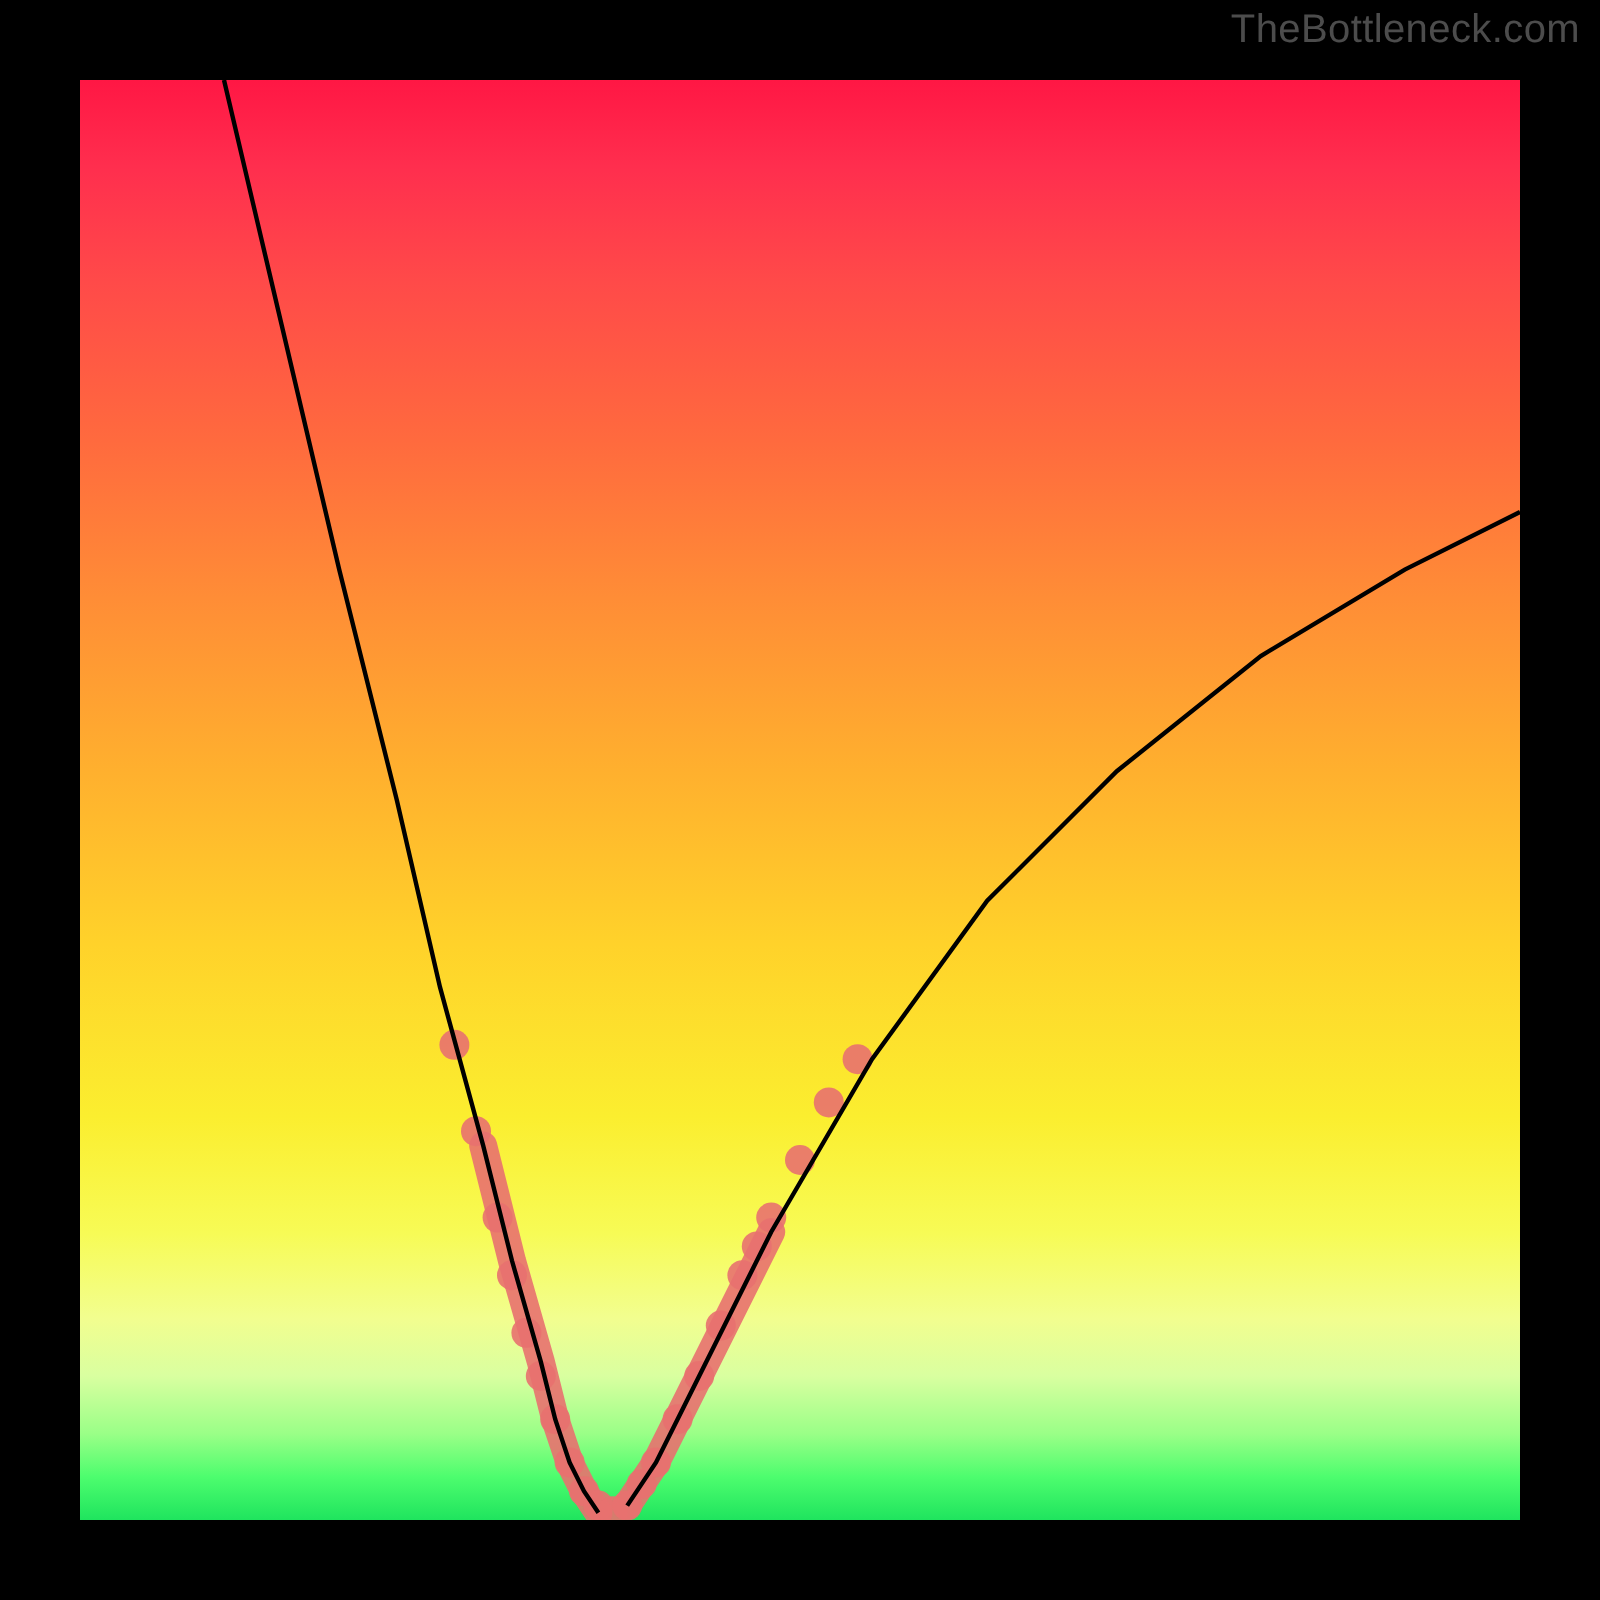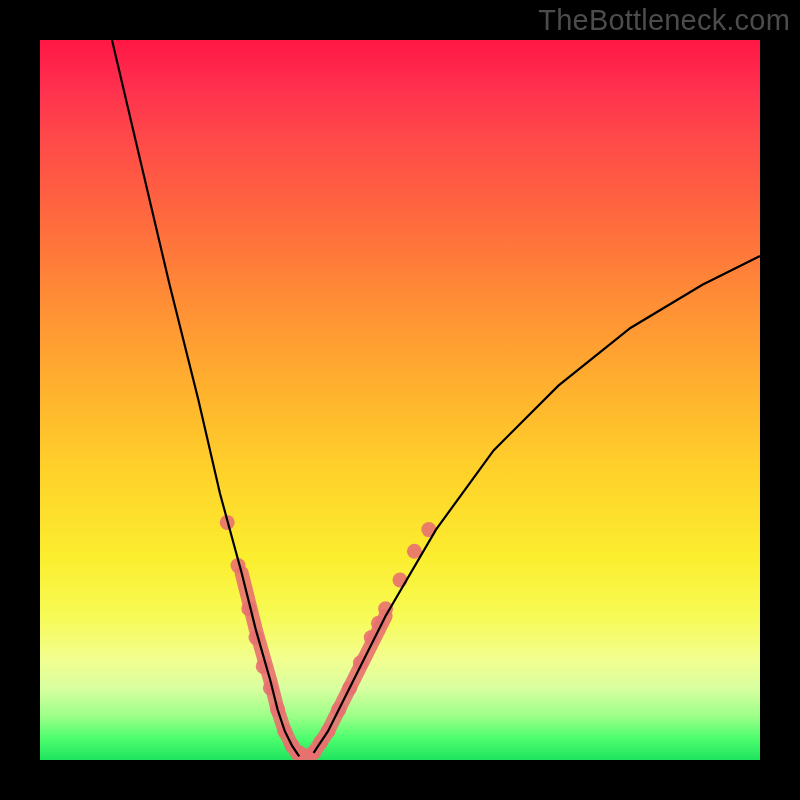--- a/index.html
+++ b/index.html
@@ -15,21 +15,21 @@
     position: relative;
     width: 800px;
     height: 800px;
     background: #000;
   }
   .watermark {
     position: absolute;
     top: 4px;
     right: 10px;
     color: #4c4c4c;
-    font-size: 29px;
+    font-size: 20px;
     font-weight: 500;
     letter-spacing: 0.2px;
     z-index: 5;
   }
   .plot-area {
     position: absolute;
     left: 40px;
     top: 40px;
     width: 720px;
     height: 720px;

